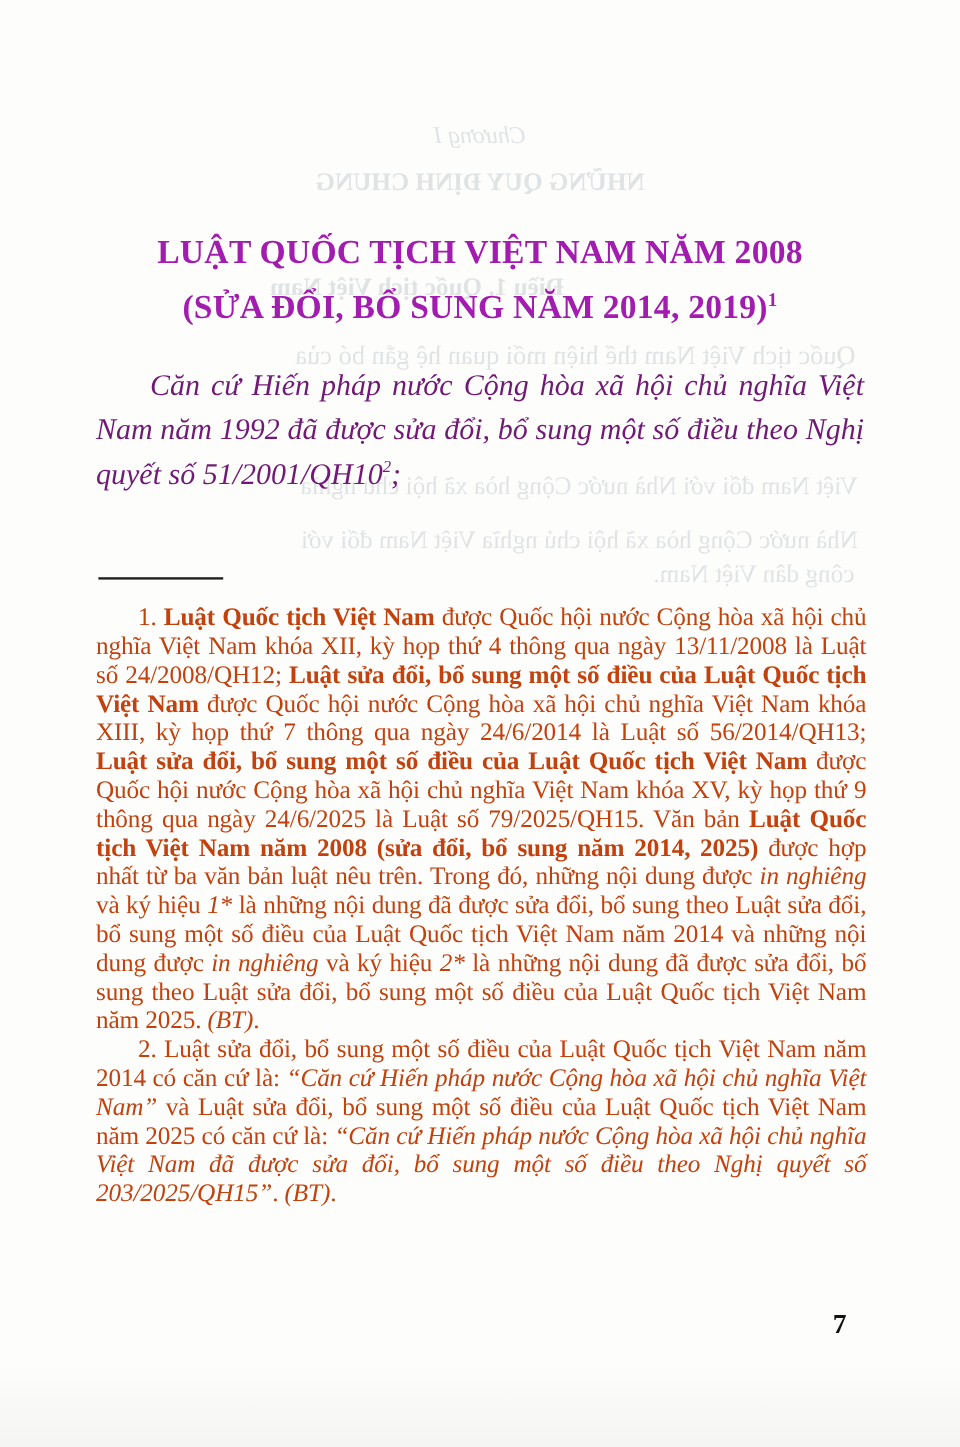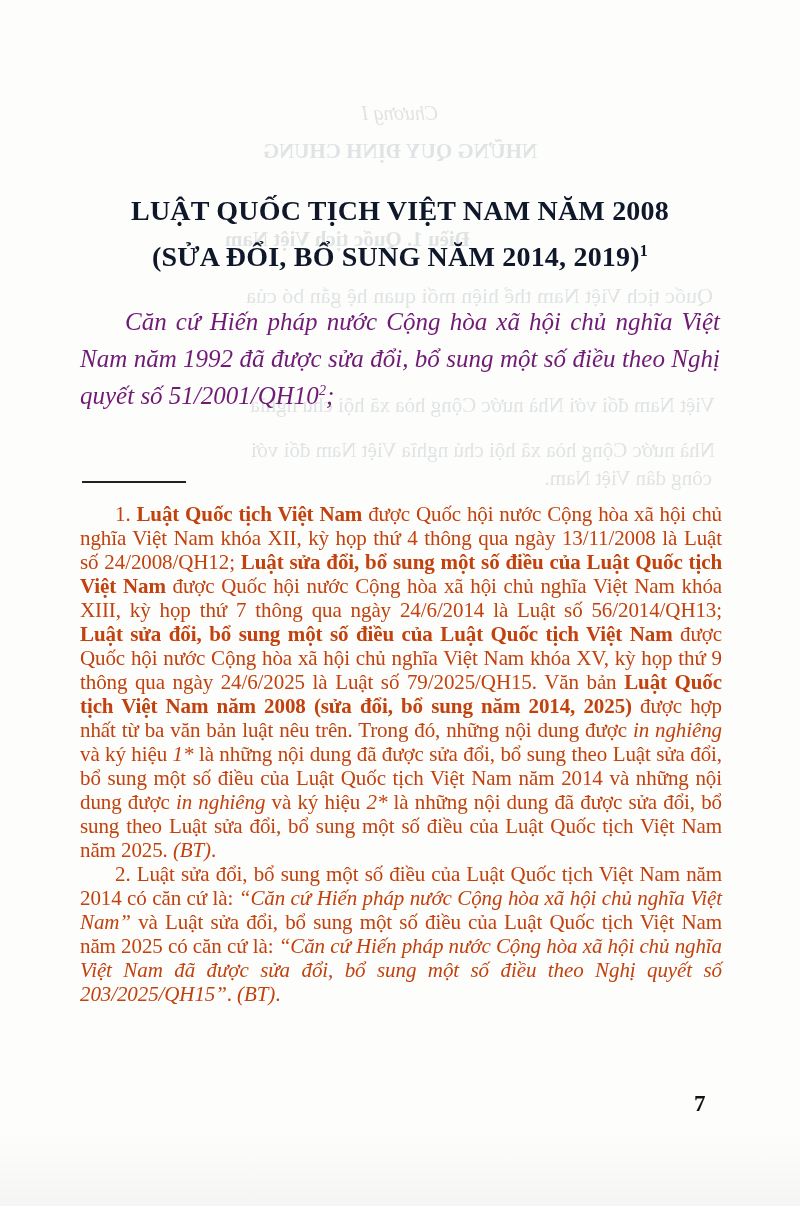--- a/index.html
+++ b/index.html
@@ -22,21 +22,21 @@
     position:absolute;
     color:#c7cfd2;opacity:.55;
     transform:scaleX(-1);
     white-space:nowrap;overflow:hidden;
     font-family:"Liberation Serif","DejaVu Serif",serif;
     pointer-events:none;
   }
   .title{
     position:absolute;top:188px;left:80px;width:640px;margin:0;
     text-align:center;font-size:28px;line-height:46px;
-    font-weight:bold;color:#0f172a;letter-spacing:.2px;
+    font-weight:bold;color:#a21caf;letter-spacing:.2px;
   }
   .title .sup{font-size:16px;line-height:0;vertical-align:super;}
   .preamble{position:absolute;top:303px;left:80px;width:640px;}
   .pre-p{
     margin:0;text-indent:45px;text-align:justify;
     font-style:italic;font-size:25px;line-height:37px;color:#701a75;
   }
   .pre-p.second{margin-top:5px;}
   .sup2{font-size:14px;line-height:0;vertical-align:super;}
   .fnrule{

